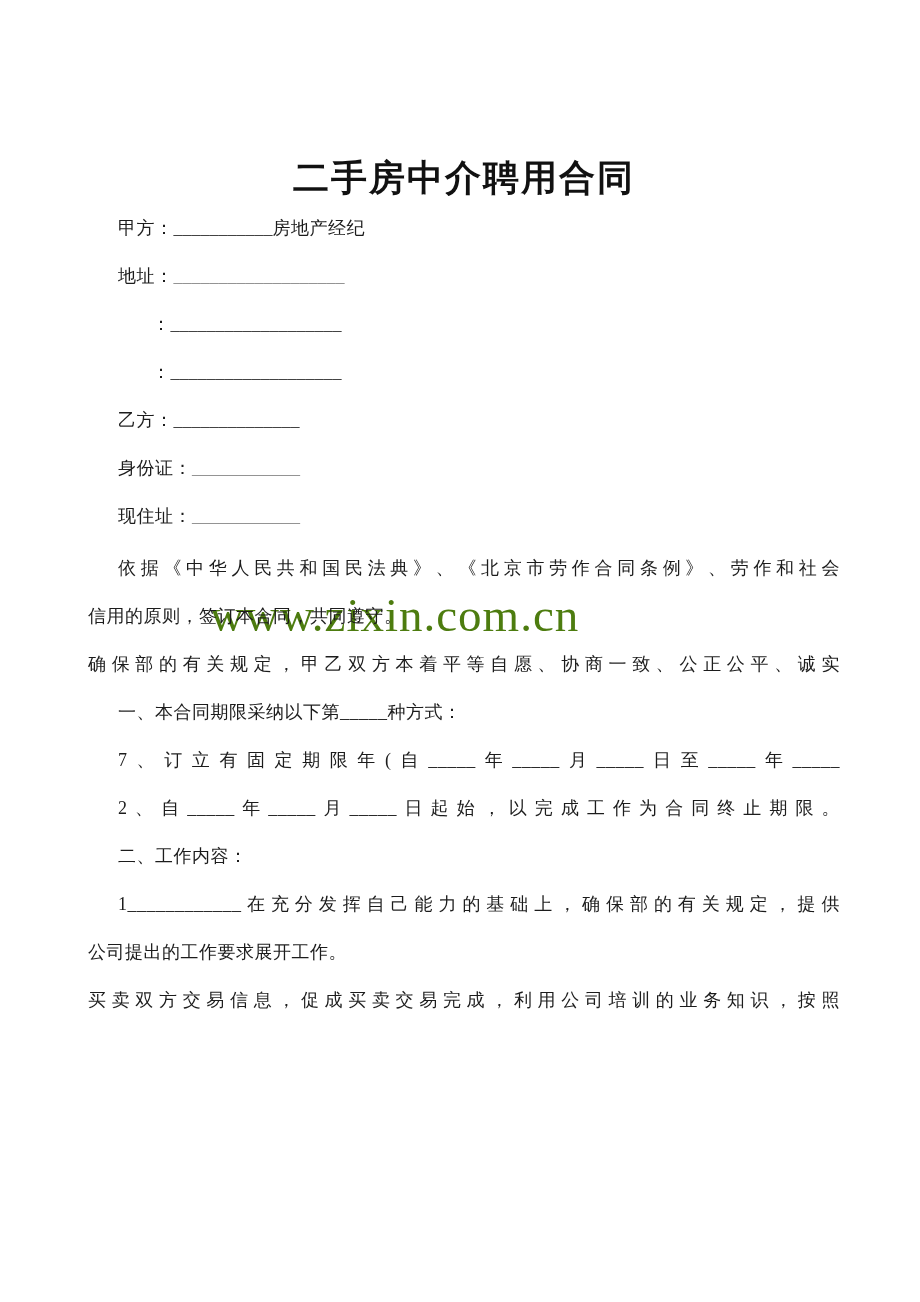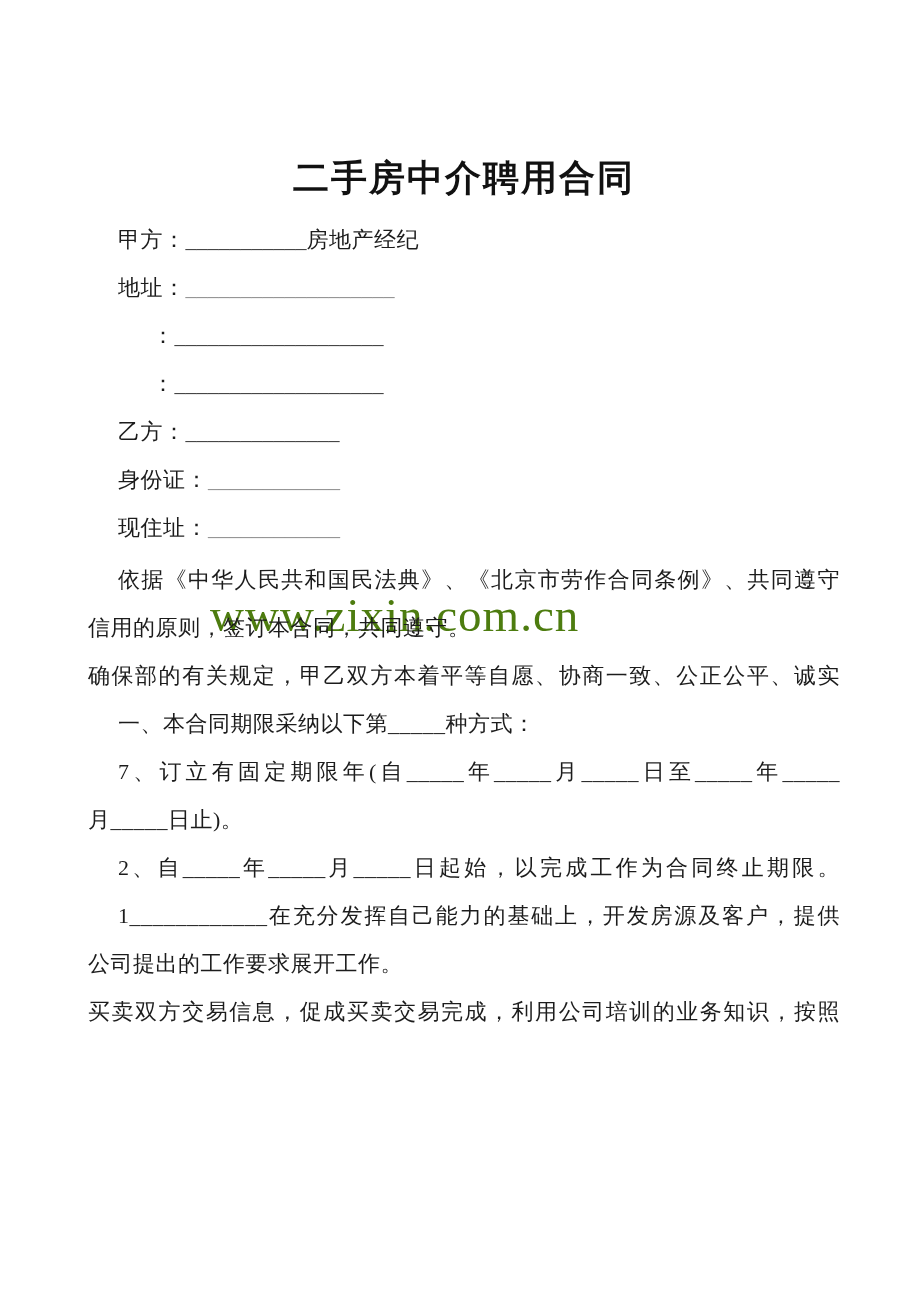--- a/index.html
+++ b/index.html
@@ -24,30 +24,30 @@
     color:#4d7c0f;
     white-space:nowrap;
     user-select:none;
   }
   .content{
     position:relative;
     z-index:1;
     padding:152px 80px 0 88px;
   }
   .doc-title{
-    margin:0 0 12px 0;
+    margin:0 0 0 0;
     font-size:36px;
     line-height:52px;
     font-weight:bold;
     text-align:center;
     letter-spacing:2px;
     color:#111;
   }
   .line{
-    font-size:22px;
+    font-size:18px;
     line-height:48px;
     letter-spacing:0.5px;
     text-align:justify;
     text-align-last:left;
   }
   .line.full{ text-align-last:justify; }
   .indent-label{ padding-left:30px; }
   .indent-colon{ padding-left:64px; }
   .blank{ letter-spacing:0; }
   .blank.tone-dark{ color:#3a3a3a; }
@@ -75,35 +75,35 @@
 
 
     <div class="line indent-label"><span>乙方：</span><span class="blank tone-dark">______________</span></div>
 
     <div class="line indent-label"><span>身份证：</span><span class="blank tone-gray">____________</span></div>
 
     <div class="line indent-label"><span>现住址：</span><span class="blank tone-gray">____________</span></div>
 
 
     <div class="para-gap">
-      <div class="line full indent-label">依据《中华人民共和国民法典》、《北京市劳作合同条例》、共同遵守</div>
+      <div class="line full indent-label">依据《中华人民共和国民法典》、《北京市劳作合同条例》、劳作和社会</div>
       <div class="line">信用的原则，签订本合同，共同遵守。</div>
       <div class="line full">确保部的有关规定，甲乙双方本着平等自愿、协商一致、公正公平、诚实</div>
     </div>
 
     <div class="line indent-label">一、本合同期限采纳以下第_____种方式：</div>
 
     <div>
       <div class="line full indent-label">7、订立有固定期限年(自_____年_____月_____日至_____年_____</div>
-      <div class="line">月_____日止)。</div>
     </div>
 
     <div class="line full indent-label">2、自_____年_____月_____日起始，以完成工作为合同终止期限。</div>
 
+    <div class="line indent-label">二、工作内容：</div>
 
     <div>
-      <div class="line full indent-label">1____________在充分发挥自己能力的基础上，开发房源及客户，提供</div>
+      <div class="line full indent-label">1____________在充分发挥自己能力的基础上，确保部的有关规定，提供</div>
       <div class="line">公司提出的工作要求展开工作。</div>
       <div class="line full">买卖双方交易信息，促成买卖交易完成，利用公司培训的业务知识，按照</div>
     </div>
 
   </div>
 </div>
 
 </body></html>

